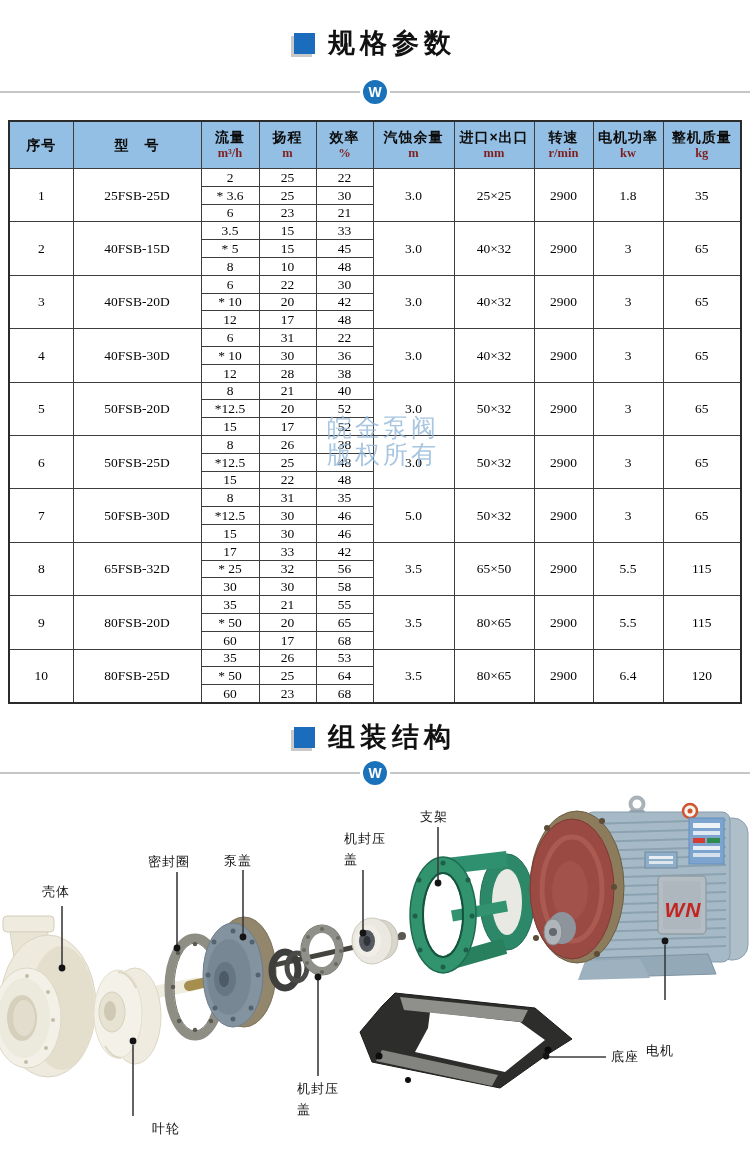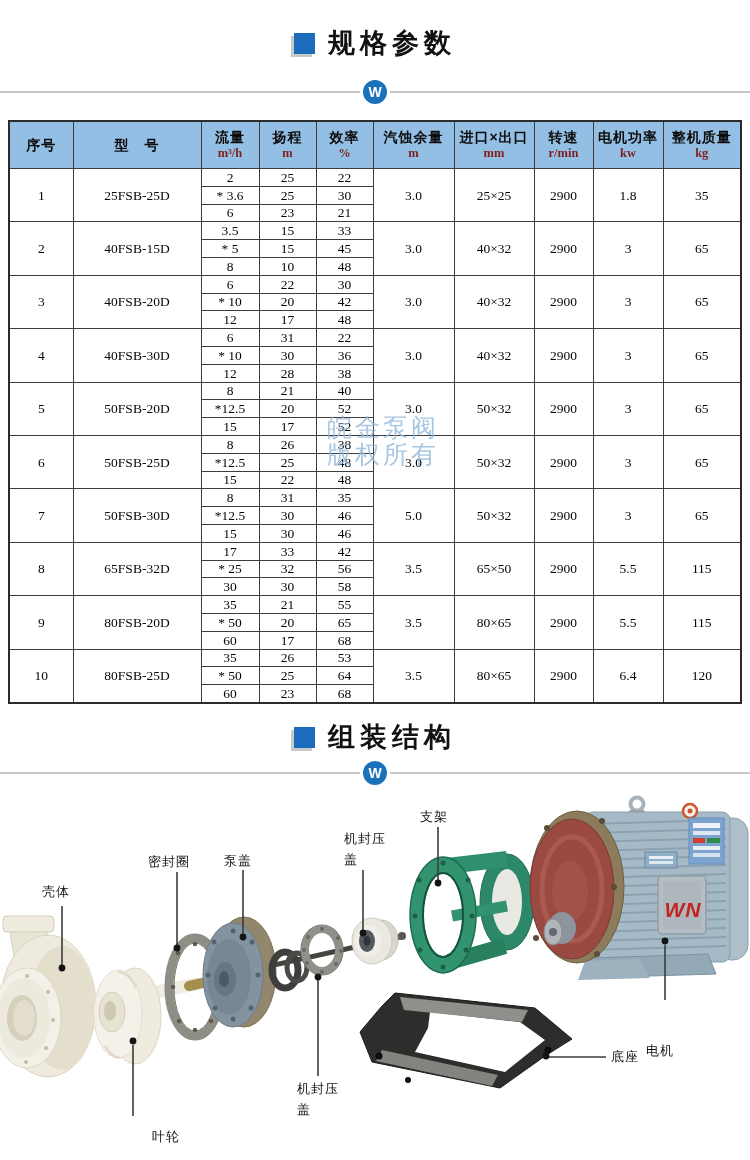--- a/index.html
+++ b/index.html
@@ -35,21 +35,21 @@
   
   .diagram{position:absolute;left:0;top:790px;width:750px;height:370px;}
   .diagram svg{position:absolute;left:0;top:0;}
   .part-label{position:absolute;font-size:13px;font-weight:500;letter-spacing:1px;line-height:21px;color:#151515;z-index:4;}
   .two-line{width:44px;}
   #lbl-casing{left:42px;top:91px;}
   #lbl-sealring{left:148px;top:61px;}
   #lbl-cover{left:224px;top:60px;}
   #lbl-mechseal{left:344px;top:38px;}
   #lbl-bracket{left:420px;top:16px;}
-  #lbl-impeller{left:112px;top:336px;padding-left:40px;}
+  #lbl-impeller{left:112px;top:328px;padding-left:40px;}
   #lbl-gland{left:297px;top:288px;}
   #lbl-motor{left:646px;top:222px;margin-top:28px;}
   #lbl-base{left:611px;top:256px;}
 </style>
 </head>
 <body>
 
 <div class="sec-title" id="title1">
   <span class="sq"></span>
   <span class="txt">规格参数</span>

